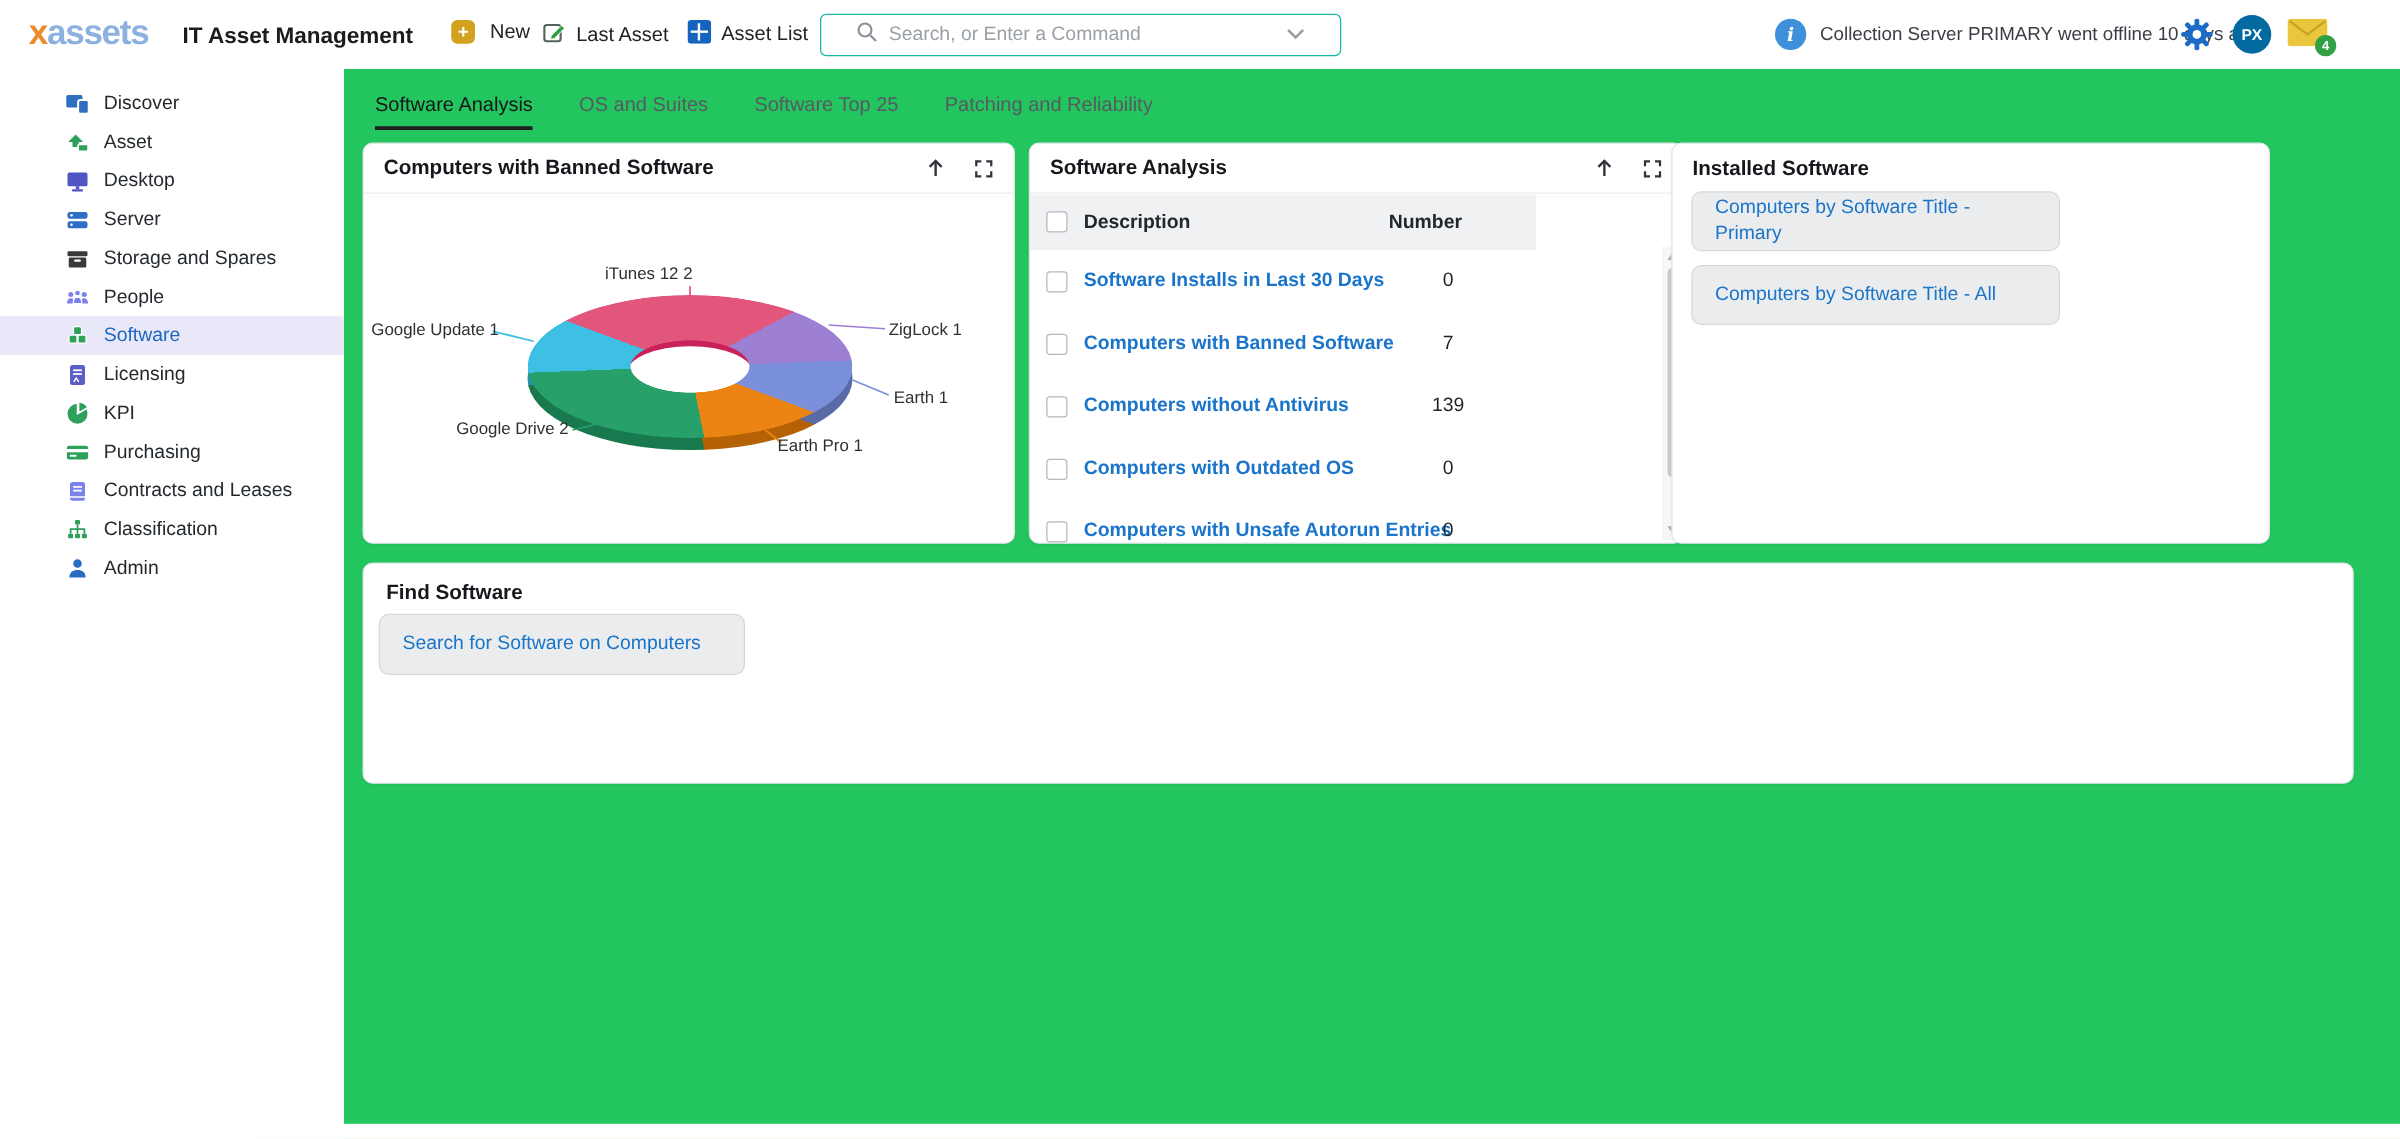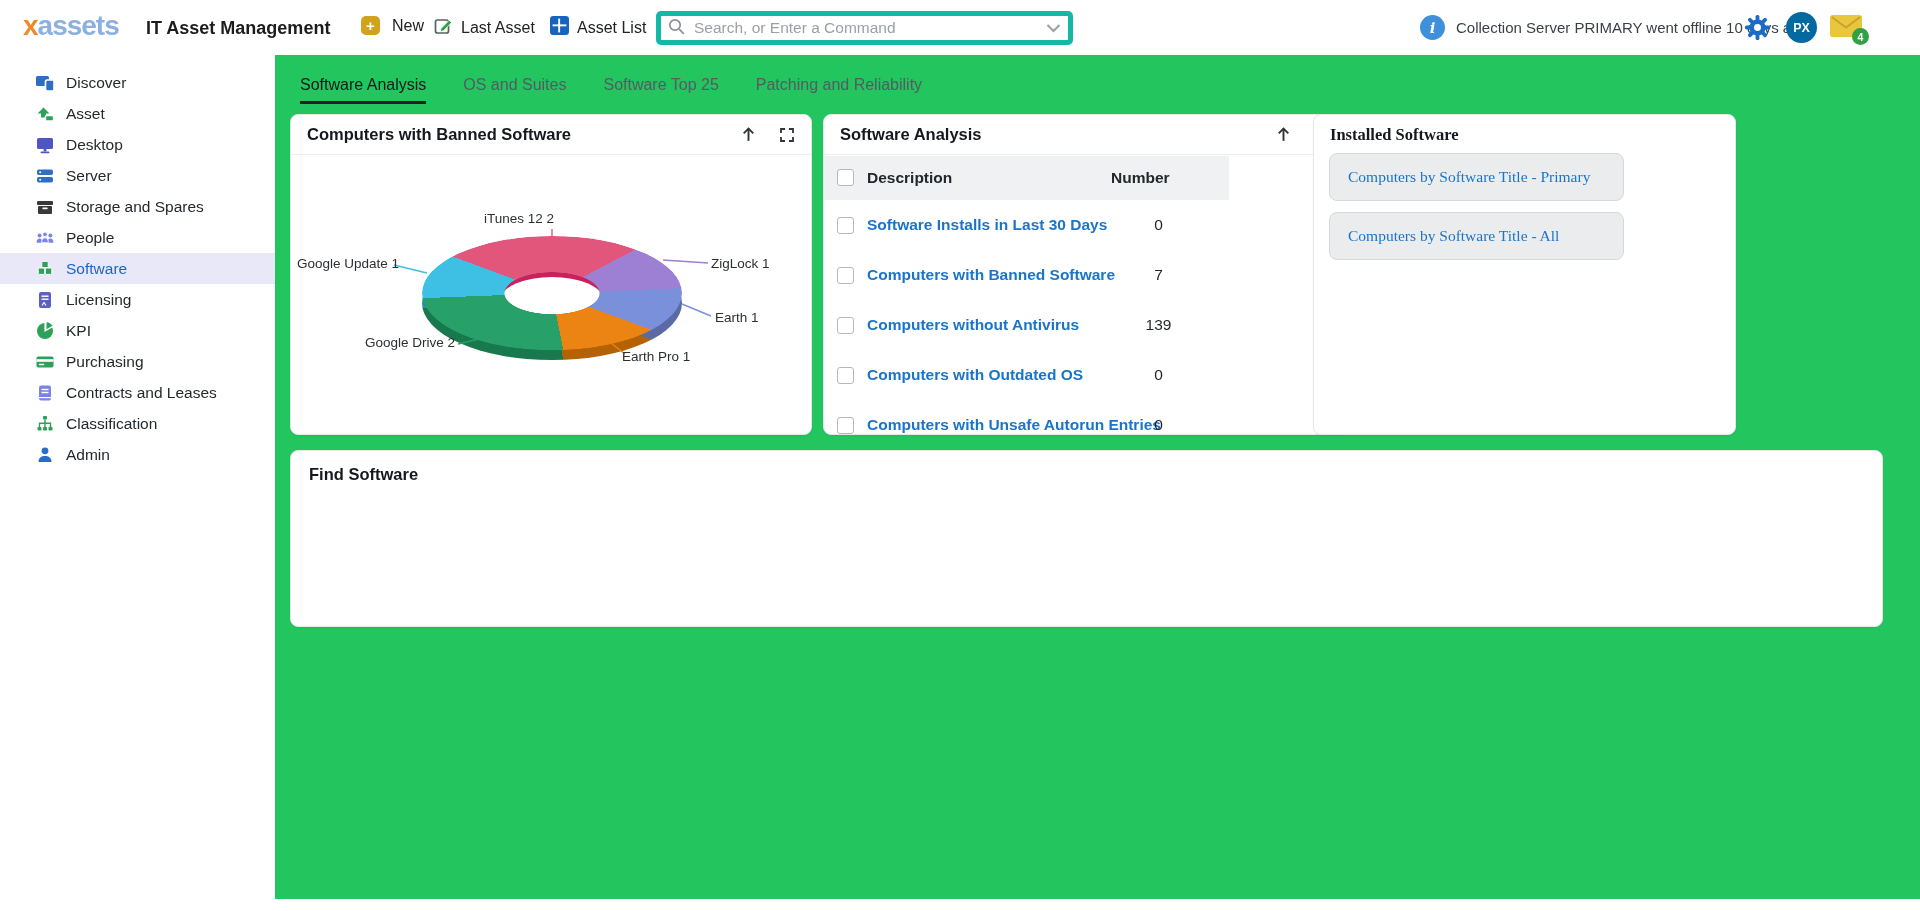--- a/index.html
+++ b/index.html
@@ -13,41 +13,41 @@
   .logo .lrest { color:#8cb0e0; }
   .app-title { position:absolute; left:146px; top:18px; font-size:18px; font-weight:700; color:#1c1c1c; }
   .hdr-action { position:absolute; top:16px; display:flex; align-items:center; gap:8px; font-size:16px; color:#202226; cursor:pointer; }
   .act-new { left:361px;gap:12px; }
   .act-last { left:433px; }
   .act-list { left:550px; }
   .ic-new { width:19px; height:19px; border-radius:5px; background:#d2a21e; color:#fff;
     display:flex; align-items:center; justify-content:center; font-weight:700; font-size:15px; line-height:1; }
   .ic-new::before { content:"+"; }
   .search-box { position:absolute; left:656px; top:11px; width:417px; height:34px; background:#fff;
-    border:5px solid #14b8a6; border-radius:5px; display:flex; align-items:center; padding:0 7px; gap:9px; }
+    border:1px solid #14b8a6; border-radius:5px; display:flex; align-items:center; padding:0 28px; gap:9px; }
   .search-box input { flex:1; border:none; outline:none; font-size:15.5px; color:#333; background:transparent;
     font-family:"Liberation Sans", sans-serif; }
   .search-box input::placeholder { color:#9aa0a6; }
   .notif { position:absolute; left:1420px; top:15px; display:flex; align-items:center; gap:11px; }
   .info-badge { width:25px; height:25px; border-radius:50%; background:#3f90da; color:#fff;
     display:flex; align-items:center; justify-content:center; font-family:"DejaVu Serif", serif;
     font-style:italic; font-weight:700; font-size:15px; }
   .info-badge::before { content:"i"; }
   .notif-text { font-size:15px; color:#3b3f45; }
   .gear-btn { position:absolute; left:1744px; top:14px; cursor:pointer; }
   .avatar { position:absolute; left:1786px; top:12px; width:31px; height:31px; border-radius:50%; background:#0369a1;
     color:#fff; font-size:12.5px; font-weight:700; display:flex; align-items:center; justify-content:center; cursor:pointer; }
   .mail-btn { position:absolute; left:1830px; top:15px; width:32px; height:22px; cursor:pointer; }
   .mail-badge { position:absolute; right:-7px; bottom:-8px; width:17px; height:17px; border-radius:50%;
     background:#32a045; color:#fff; font-size:10.5px; font-weight:700; display:flex; align-items:center; justify-content:center; }
 
   
   .sidebar { position:absolute; left:0; top:55px; width:275px; height:856px; background:#fff; z-index:20; }
   .nav { list-style:none; padding-top:12px; }
-  .nav li { height:31px; display:flex; align-items:center; padding-left:35px; gap:11px;
+  .nav li { height:31px; display:flex; align-items:center; padding-left:52px; gap:11px;
     font-size:15.5px; color:#24292e; cursor:pointer; }
   .nav li .ic { width:20px; height:20px; flex:0 0 20px; display:flex; align-items:center; justify-content:center; }
   .nav li.sel { background:#e9e8f8; color:#1b67c2; }
 
   
   .main { position:absolute; left:275px; top:55px; width:1645px; height:844px; background:#22c55e; }
   .tabs { position:absolute; left:25px; top:21px; display:flex; gap:37px; }
   .tab { font-size:16px; color:#565b61; padding-bottom:8px; cursor:pointer; position:relative; }
   .tab.active { color:#16181b; }
   .tab.active::after { content:""; position:absolute; left:0; right:0; bottom:-2px; height:3px; background:#1f1f1f; }
@@ -55,21 +55,21 @@
   .card { position:absolute; background:#fff; border:1px solid #e4e6ea; border-radius:8px;
     box-shadow:0 1px 2px rgba(25,35,50,.05); }
   .card-head { height:40px; display:flex; align-items:center; padding:0 16px; border-bottom:1px solid #ececee; }
   .card-head.noline { border-bottom:none; }
   .card-title { font-size:16.5px; font-weight:600; color:#15181c; }
   .head-icons { margin-left:auto; display:flex; gap:22px; align-items:center; }
   .head-icons svg { cursor:pointer; display:block; }
 
   .card1 { left:15px; top:59px; width:522px; height:321px; }
   .card2 { left:548px; top:59px; width:524px; height:321px; }
-  .card3 { left:1038px; top:59px; width:423px; height:321px;font-family:Liberation Serif, serif; }
+  .card3 { left:1062px; top:59px; width:479px; height:321px; }
   .card4 { left:15px; top:395px; width:1593px; height:177px; }
 
   
   .chart-area { position:relative; height:280px; }
   .donut { position:absolute; left:131px; top:81px; width:260px; height:260px;
     transform:scaleY(0.44); transform-origin:top center; }
   .d-layer { position:absolute; left:0; top:0; width:260px; height:260px; border-radius:50%;
     background:conic-gradient(from -50deg, #e2567c 0deg 90deg, #9d7fd4 90deg 135deg, #7b90da 135deg 180deg,
       #ec8413 180deg 225deg, #28a06a 225deg 315deg, #3ec0e4 315deg 360deg); }
   .d-depth { top:22px; filter:brightness(.74) saturate(1.1); }
@@ -450,15 +450,16 @@
   <div class="card card3">
     <div class="card-head noline">
       <div class="card-title">Installed Software</div>
     </div>
     <div class="gray-btn c3-b1">Computers by Software Title - Primary</div>
     <div class="gray-btn c3-b2">Computers by Software Title - All</div>
   </div>
 
   <div class="card card4">
     <div class="pane-title">Find Software</div>
+    <div class="gray-btn c4-b1">Search for Software on Computers</div>
   </div>
 
 </div>
 
 </body></html>

